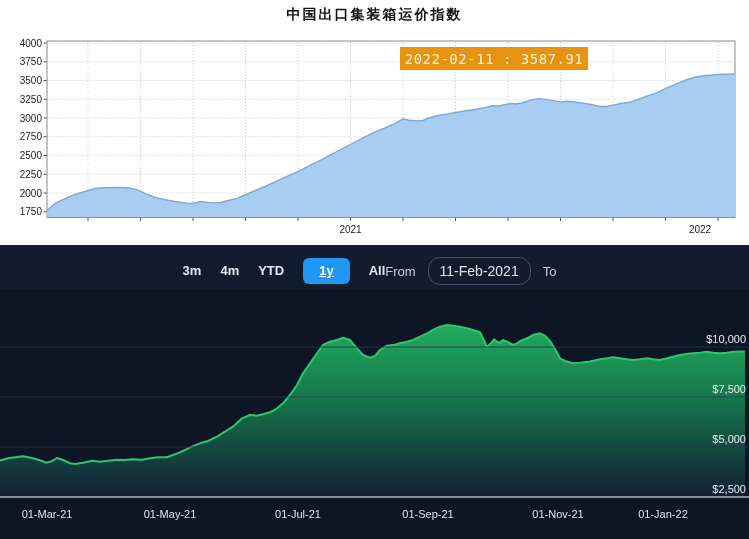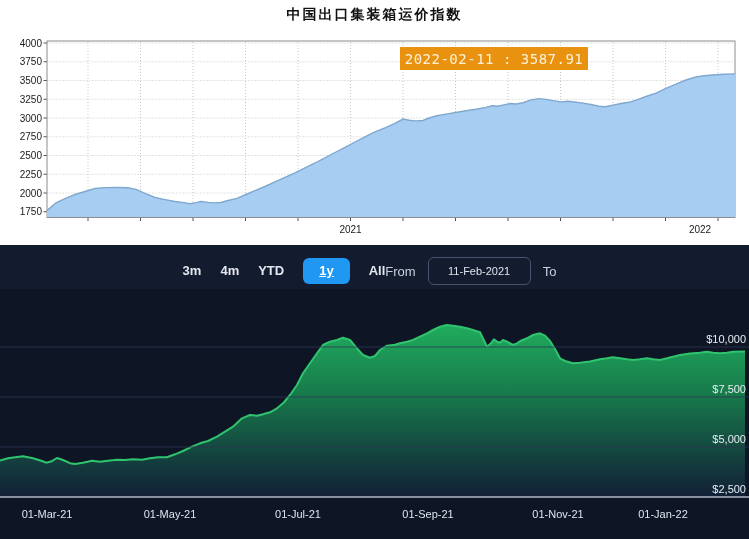--- a/index.html
+++ b/index.html
@@ -10,22 +10,22 @@
   .top-panel svg{position:absolute;left:0;top:0;}
   .bottom-panel{position:relative;width:749px;height:294px;background:#131b2e;}
   .bottom-panel svg{position:absolute;left:0;top:0;}
   .toolbar{position:absolute;top:11px;left:8px;right:18px;height:30px;display:flex;
     justify-content:center;align-items:center;z-index:2;}
   .ranges{display:flex;align-items:center;gap:19px;}
   .rbtn{color:#e2e7f0;font-weight:bold;font-size:13px;cursor:pointer;line-height:26px;}
   .rbtn.selected{background:#2097f3;color:#ffffff;padding:0 16px;border-radius:6px;text-decoration:underline;}
   .daterange{display:flex;align-items:center;gap:12px;}
   .dlabel{color:#c9d1e0;font-size:13px;}
-  .dinput{width:97px;height:24px;background:transparent;border:1px solid #46536f;border-radius:6px;
-    color:#dfe4ee;text-align:center;font-size:11px;font-family:"Liberation Sans",sans-serif;outline:none;}
+  .dinput{width:97px;height:24px;background:transparent;border:1px solid #46536f;border-radius:12px;
+    color:#dfe4ee;text-align:center;font-size:14px;font-family:"Liberation Sans",sans-serif;outline:none;}
 </style>
 </head>
 <body>
 
 <div class="wrap">
 
   <div class="top-panel">
     <div class="top-title">中国出口集装箱运价指数</div>
     <svg id="topsvg" width="749" height="245" viewBox="0 0 749 245">
         <line x1="88" y1="42" x2="88" y2="217" stroke="#c6c6c6" stroke-width="1" stroke-dasharray="1,2"></line>

